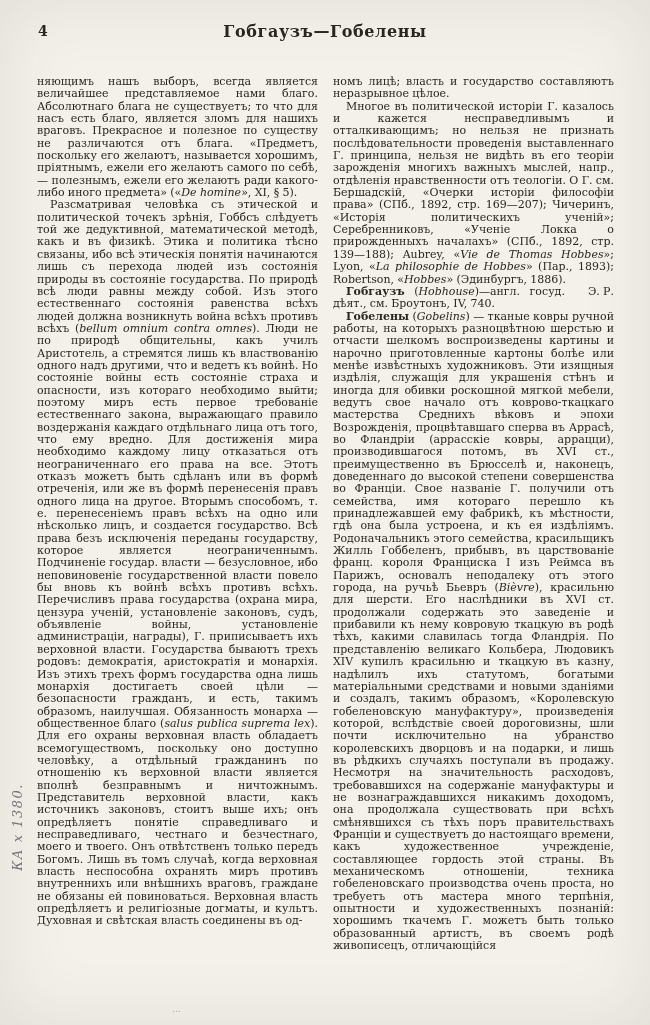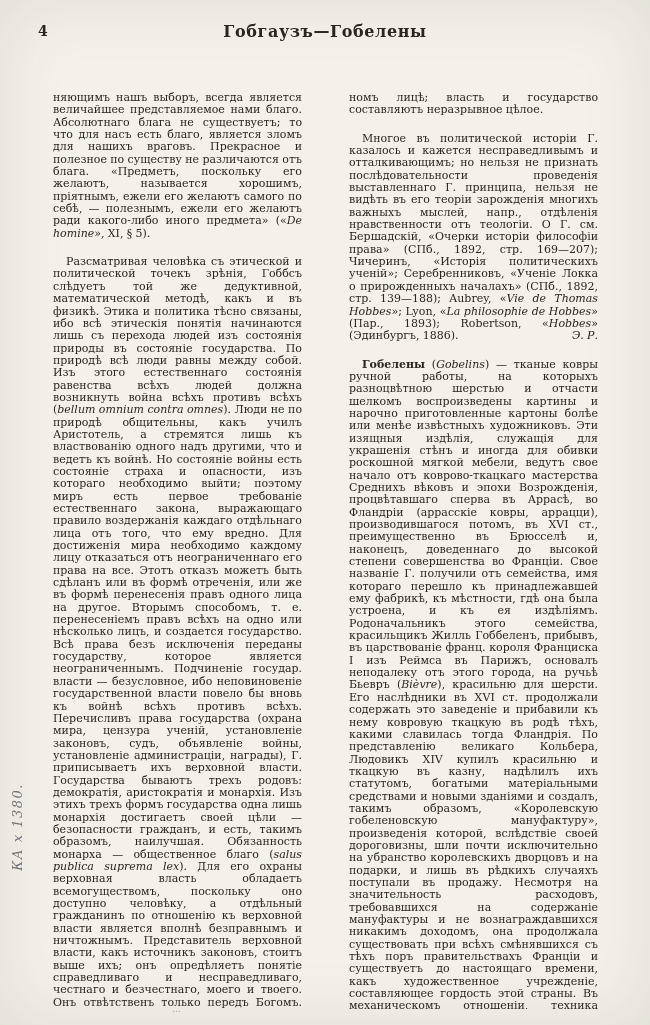--- a/index.html
+++ b/index.html
@@ -18,24 +18,24 @@
   .cols{
     position:absolute;top:76px;left:37px;right:36px;bottom:16px;
     display:flex;gap:15px;
   }
   .col{
     flex:1;height:100%;overflow:hidden;
     text-align:justify;
     font-size:11px;line-height:12.35px;
     word-spacing:-0.2px;
   }
-  .para{margin:16px;}
+  .para{margin:0;}
   .para.indent{text-indent:13px;}
   .article-term{font-weight:bold;}
-  .signature{float:right;font-style:italic;margin-left:10px;}
+  .signature{float:right;margin-left:10px;}
   .marginalia{
     position:absolute;left:-27px;top:818px;width:92px;height:18px;
     transform:rotate(-90deg);
     text-align:center;
     font-size:13px;font-style:italic;letter-spacing:1.5px;
     color:#54545e;opacity:.8;
   }
   .pencil-mark{
     position:absolute;left:172px;top:1004px;
     font-size:9px;color:#8a887f;opacity:.7;letter-spacing:2px;
@@ -52,20 +52,21 @@
   </div>
 
   <div class="cols">
     <div class="col" id="col-left">
         <p class="para">няющимъ нашъ выборъ, всегда является величайшее представляемое нами благо. Абсолютнаго блага не существуетъ; то что для насъ есть благо, является зломъ для нашихъ враговъ. Прекрасное и полезное по существу не различаются отъ блага. «Предметъ, поскольку его желаютъ, называется хорошимъ, пріятнымъ, ежели его желаютъ самого по себѣ, — полезнымъ, ежели его желаютъ ради какого-либо иного предмета» («<i>De homine</i>», XI, § 5).</p>
         <p class="para indent">Разсматривая человѣка съ этической и политической точекъ зрѣнія, Гоббсъ слѣдуетъ той же дедуктивной, математической методѣ, какъ и въ физикѣ. Этика и политика тѣсно связаны, ибо всѣ этическія понятія начинаются лишь съ перехода людей изъ состоянія природы въ состояніе государства. По природѣ всѣ люди равны между собой. Изъ этого естественнаго состоянія равенства всѣхъ людей должна возникнуть война всѣхъ противъ всѣхъ (<i>bellum omnium contra omnes</i>). Люди не по природѣ общительны, какъ училъ Аристотель, а стремятся лишь къ властвованію одного надъ другими, что и ведетъ къ войнѣ. Но состояніе войны есть состояніе страха и опасности, изъ котораго необходимо выйти; поэтому миръ есть первое требованіе естественнаго закона, выражающаго правило воздержанія каждаго отдѣльнаго лица отъ того, что ему вредно. Для достиженія мира необходимо каждому лицу отказаться отъ неограниченнаго его права на все. Этотъ отказъ можетъ быть сдѣланъ или въ формѣ отреченія, или же въ формѣ перенесенія правъ одного лица на другое. Вторымъ способомъ, т. е. перенесеніемъ правъ всѣхъ на одно или нѣсколько лицъ, и создается государство. Всѣ права безъ исключенія переданы государству, которое является неограниченнымъ. Подчиненіе государ. власти — безусловное, ибо неповиновеніе государственной власти повело бы вновь къ войнѣ всѣхъ противъ всѣхъ. Перечисливъ права государства (охрана мира, цензура ученій, установленіе законовъ, судъ, объявленіе войны, установленіе администраціи, награды), Г. приписываетъ ихъ верховной власти. Государства бываютъ трехъ родовъ: демократія, аристократія и монархія. Изъ этихъ трехъ формъ государства одна лишь монархія достигаетъ своей цѣли — безопасности гражданъ, и есть, такимъ образомъ, наилучшая. Обязанность монарха — общественное благо (<i>salus publica suprema lex</i>). Для его охраны верховная власть обладаетъ всемогуществомъ, поскольку оно доступно человѣку, а отдѣльный гражданинъ по отношенію къ верховной власти является вполнѣ безправнымъ и ничтожнымъ. Представитель верховной власти, какъ источникъ законовъ, стоитъ выше ихъ; онъ опредѣляетъ понятіе справедливаго и несправедливаго, честнаго и безчестнаго, моего и твоего. Онъ отвѣтственъ только передъ Богомъ. Лишь въ томъ случаѣ, когда верховная власть неспособна охранять миръ противъ внутреннихъ или внѣшнихъ враговъ, граждане не обязаны ей повиноваться. Верховная власть опредѣляетъ и религіозные догматы, и культъ. Духовная и свѣтская власть соединены въ од-</p>
       </div>
     <div class="col" id="col-right">
         <p class="para">номъ лицѣ; власть и государство составляютъ неразрывное цѣлое.</p>
         <p class="para indent">Многое въ политической исторіи Г. казалось и кажется несправедливымъ и отталкивающимъ; но нельзя не признать послѣдовательности проведенія выставленнаго Г. принципа, нельзя не видѣть въ его теоріи зарожденія многихъ важныхъ мыслей, напр., отдѣленія нравственности отъ теологіи. О Г. см. Бершадскій, «Очерки исторіи философіи права» (СПб., 1892, стр. 169—207); Чичеринъ, «Исторія политическихъ ученій»; Серебренниковъ, «Ученіе Локка о прирожденныхъ началахъ» (СПб., 1892, стр. 139—188); Aubrey, «<i>Vie de Thomas Hobbes</i>»; Lyon, «<i>La philosophie de Hobbes</i>» (Пар., 1893); Robertson, «<i>Hobbes</i>» (Эдинбургъ, 1886).<span class="signature">Э. Р.</span></p>
+        <p class="para indent"><b class="article-term">Гобгаузъ</b> (<i>Hobhouse</i>)—англ. госуд. дѣят., см. Броутонъ, IV, 740.</p>
         <p class="para indent"><b class="article-term">Гобелены</b> (<i>Gobelins</i>) — тканые ковры ручной работы, на которыхъ разноцвѣтною шерстью и отчасти шелкомъ воспроизведены картины и нарочно приготовленные картоны болѣе или менѣе извѣстныхъ художниковъ. Эти изящныя издѣлія, служащія для украшенія стѣнъ и иногда для обивки роскошной мягкой мебели, ведутъ свое начало отъ коврово-ткацкаго мастерства Среднихъ вѣковъ и эпохи Возрожденія, процвѣтавшаго сперва въ Аррасѣ, во Фландріи (аррасскіе ковры, аррацци), производившагося потомъ, въ XVI ст., преимущественно въ Брюсселѣ и, наконецъ, доведеннаго до высокой степени совершенства во Франціи. Свое названіе Г. получили отъ семейства, имя котораго перешло къ принадлежавшей ему фабрикѣ, къ мѣстности, гдѣ она была устроена, и къ ея издѣліямъ. Родоначальникъ этого семейства, красильщикъ Жилль Гоббеленъ, прибывъ, въ царствованіе франц. короля Франциска I изъ Реймса въ Парижъ, основалъ неподалеку отъ этого города, на ручьѣ Бьевръ (<i>Bièvre</i>), красильню для шерсти. Его наслѣдники въ XVI ст. продолжали содержать это заведеніе и прибавили къ нему ковровую ткацкую въ родѣ тѣхъ, какими славилась тогда Фландрія. По представленію великаго Кольбера, Людовикъ XIV купилъ красильню и ткацкую въ казну, надѣлилъ ихъ статутомъ, богатыми матеріальными средствами и новыми зданіями и создалъ, такимъ образомъ, «Королевскую гобеленовскую мануфактуру», произведенія которой, вслѣдствіе своей дороговизны, шли почти исключительно на убранство королевскихъ дворцовъ и на подарки, и лишь въ рѣдкихъ случаяхъ поступали въ продажу. Несмотря на значительность расходовъ, требовавшихся на содержаніе мануфактуры и не вознаграждавшихся никакимъ доходомъ, она продолжала существовать при всѣхъ смѣнявшихся съ тѣхъ поръ правительствахъ Франціи и существуетъ до настоящаго времени, какъ художественное учрежденіе, составляющее гордость этой страны. Въ механическомъ отношеніи, техника гобеленовскаго производства очень проста, но требуетъ отъ мастера много терпѣнія, опытности и художественныхъ познаній: хорошимъ ткачемъ Г. можетъ быть только образованный артистъ, въ своемъ родѣ живописецъ, отличающійся</p>
       </div>
   </div>
 
   <div class="marginalia">КА х 1380.</div>
   <div class="pencil-mark">…</div>
 
 </div>
 
 </body></html>

